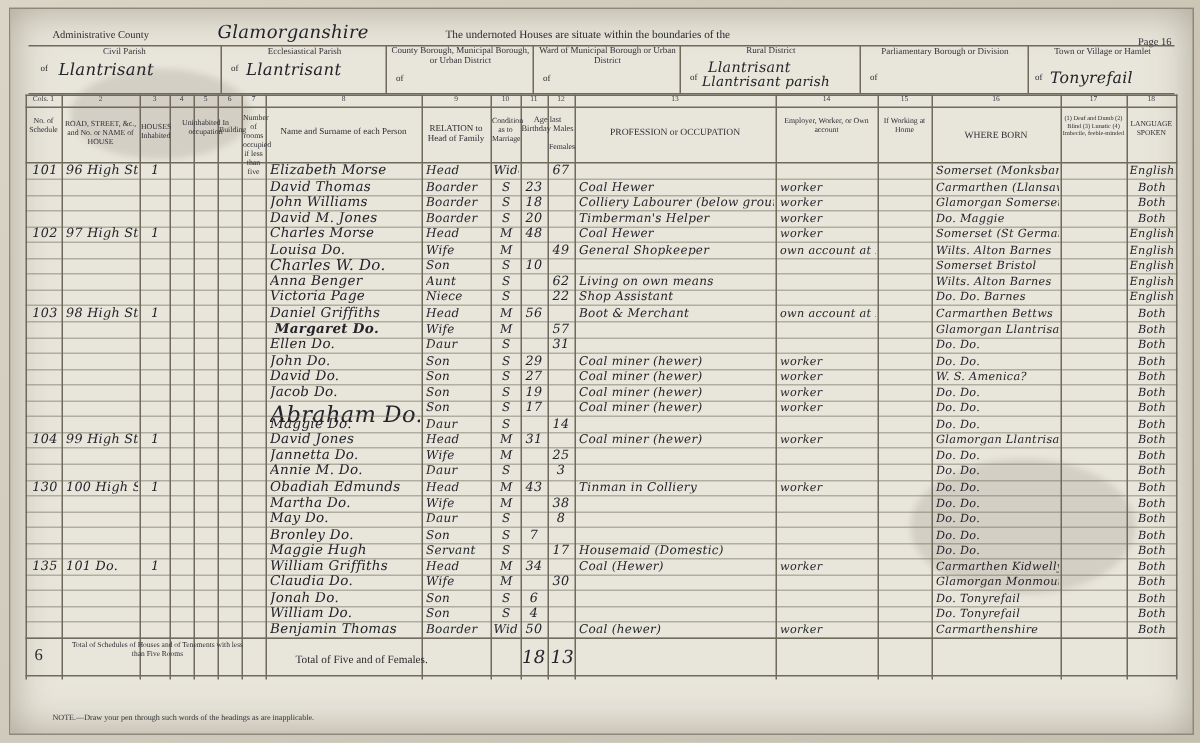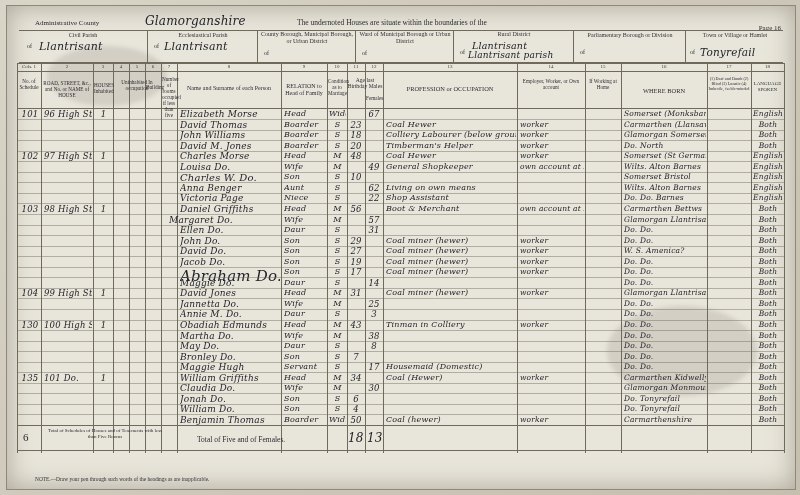--- a/index.html
+++ b/index.html
@@ -207,21 +207,21 @@
             <div class="c hand ctr" style="left: 736px; width: 30px; font-size: 7.5px; top: 0px; overflow: hidden;">Both</div>
           </div>
           <div class="hline" style="top: 77.15px; background: rgba(111, 106, 92, 0.45);"></div>
           <div class="row" style="top: 77.65px;">
             <div class="c hand" style="left: 163px; width: 100px; font-size: 9px; top: 0px; overflow: hidden;">David M. Jones</div>
             <div class="c hand" style="left: 267px; width: 42px; font-size: 8px; top: 0px; overflow: hidden;">Boarder</div>
             <div class="c hand ctr" style="left: 312px; width: 17px; font-size: 8px; top: 0px; overflow: hidden;">S</div>
             <div class="c hand ctr" style="left: 331px; width: 16px; font-size: 8.5px; top: 0px; overflow: hidden;">20</div>
             <div class="c hand" style="left: 369px; width: 130px; font-size: 8px; top: 0px; overflow: hidden;">Timberman's Helper</div>
             <div class="c hand" style="left: 503px; width: 64px; font-size: 7.5px; top: 0px; overflow: hidden;">worker</div>
-            <div class="c hand" style="left: 607px; width: 82px; font-size: 7.5px; top: 0px; overflow: hidden;">Do. North</div>
+            <div class="c hand" style="left: 607px; width: 82px; font-size: 7.5px; top: 0px; overflow: hidden;">Do. Maggie</div>
             <div class="c hand ctr" style="left: 736px; width: 30px; font-size: 7.5px; top: 0px; overflow: hidden;">Both</div>
           </div>
           <div class="hline" style="top: 87.7px; background: rgba(111, 106, 92, 0.45);"></div>
           <div class="row" style="top: 88.2px;">
             <div class="c hand ctr" style="left: 2px; width: 22px; font-size: 8.5px; top: 0px; overflow: hidden;">102</div>
             <div class="c hand" style="left: 27px; width: 48px; font-size: 8.5px; top: 0px; overflow: hidden;">97 High St</div>
             <div class="c hand ctr" style="left: 78px; width: 17px; font-size: 8.5px; top: 0px; overflow: hidden;">1</div>
             <div class="c hand" style="left: 163px; width: 100px; font-size: 9px; top: 0px; overflow: hidden;">Charles Morse</div>
             <div class="c hand" style="left: 267px; width: 42px; font-size: 8px; top: 0px; overflow: hidden;">Head</div>
             <div class="c hand ctr" style="left: 312px; width: 17px; font-size: 8px; top: 0px; overflow: hidden;">M</div>
@@ -280,21 +280,21 @@
             <div class="c hand" style="left: 267px; width: 42px; font-size: 8px; top: 0px; overflow: hidden;">Head</div>
             <div class="c hand ctr" style="left: 312px; width: 17px; font-size: 8px; top: 0px; overflow: hidden;">M</div>
             <div class="c hand ctr" style="left: 331px; width: 16px; font-size: 8.5px; top: 0px; overflow: hidden;">56</div>
             <div class="c hand" style="left: 369px; width: 130px; font-size: 8px; top: 0px; overflow: hidden;">Boot &amp; Merchant</div>
             <div class="c hand" style="left: 503px; width: 64px; font-size: 7.5px; top: 0px; overflow: hidden;">own account at Home</div>
             <div class="c hand" style="left: 607px; width: 82px; font-size: 7.5px; top: 0px; overflow: hidden; font-style: italic;">Carmarthen Bettws</div>
             <div class="c hand ctr" style="left: 736px; width: 30px; font-size: 7.5px; top: 0px; overflow: hidden;">Both</div>
           </div>
           <div class="hline" style="top: 151px; background: rgba(111, 106, 92, 0.45);"></div>
           <div class="row" style="top: 151.5px;">
-            <div class="c hand" style="left: 152px; width: 100px; font-size: 9px; top: 0px; overflow: hidden;">Margaret Do.</div>
+            <div class="c hand" style="left: 166px; width: 100px; font-size: 9px; top: 0px; overflow: hidden; font-weight: bold;">Margaret Do.</div>
             <div class="c hand" style="left: 267px; width: 42px; font-size: 8px; top: 0px; overflow: hidden;">Wife</div>
             <div class="c hand ctr" style="left: 312px; width: 17px; font-size: 8px; top: 0px; overflow: hidden;">M</div>
             <div class="c hand ctr" style="left: 349px; width: 16px; font-size: 8.5px; top: 0px; overflow: hidden;">57</div>
             <div class="c hand" style="left: 607px; width: 82px; font-size: 7.5px; top: 0px; overflow: hidden;">Glamorgan Llantrisant</div>
             <div class="c hand ctr" style="left: 736px; width: 30px; font-size: 7.5px; top: 0px; overflow: hidden;">Both</div>
           </div>
           <div class="hline" style="top: 161.55px; background: rgba(111, 106, 92, 0.45);"></div>
           <div class="row" style="top: 162.05px;">
             <div class="c hand" style="left: 163px; width: 100px; font-size: 9px; top: 0px; overflow: hidden;">Ellen Do.</div>
             <div class="c hand" style="left: 267px; width: 42px; font-size: 8px; top: 0px; overflow: hidden;">Daur</div>

